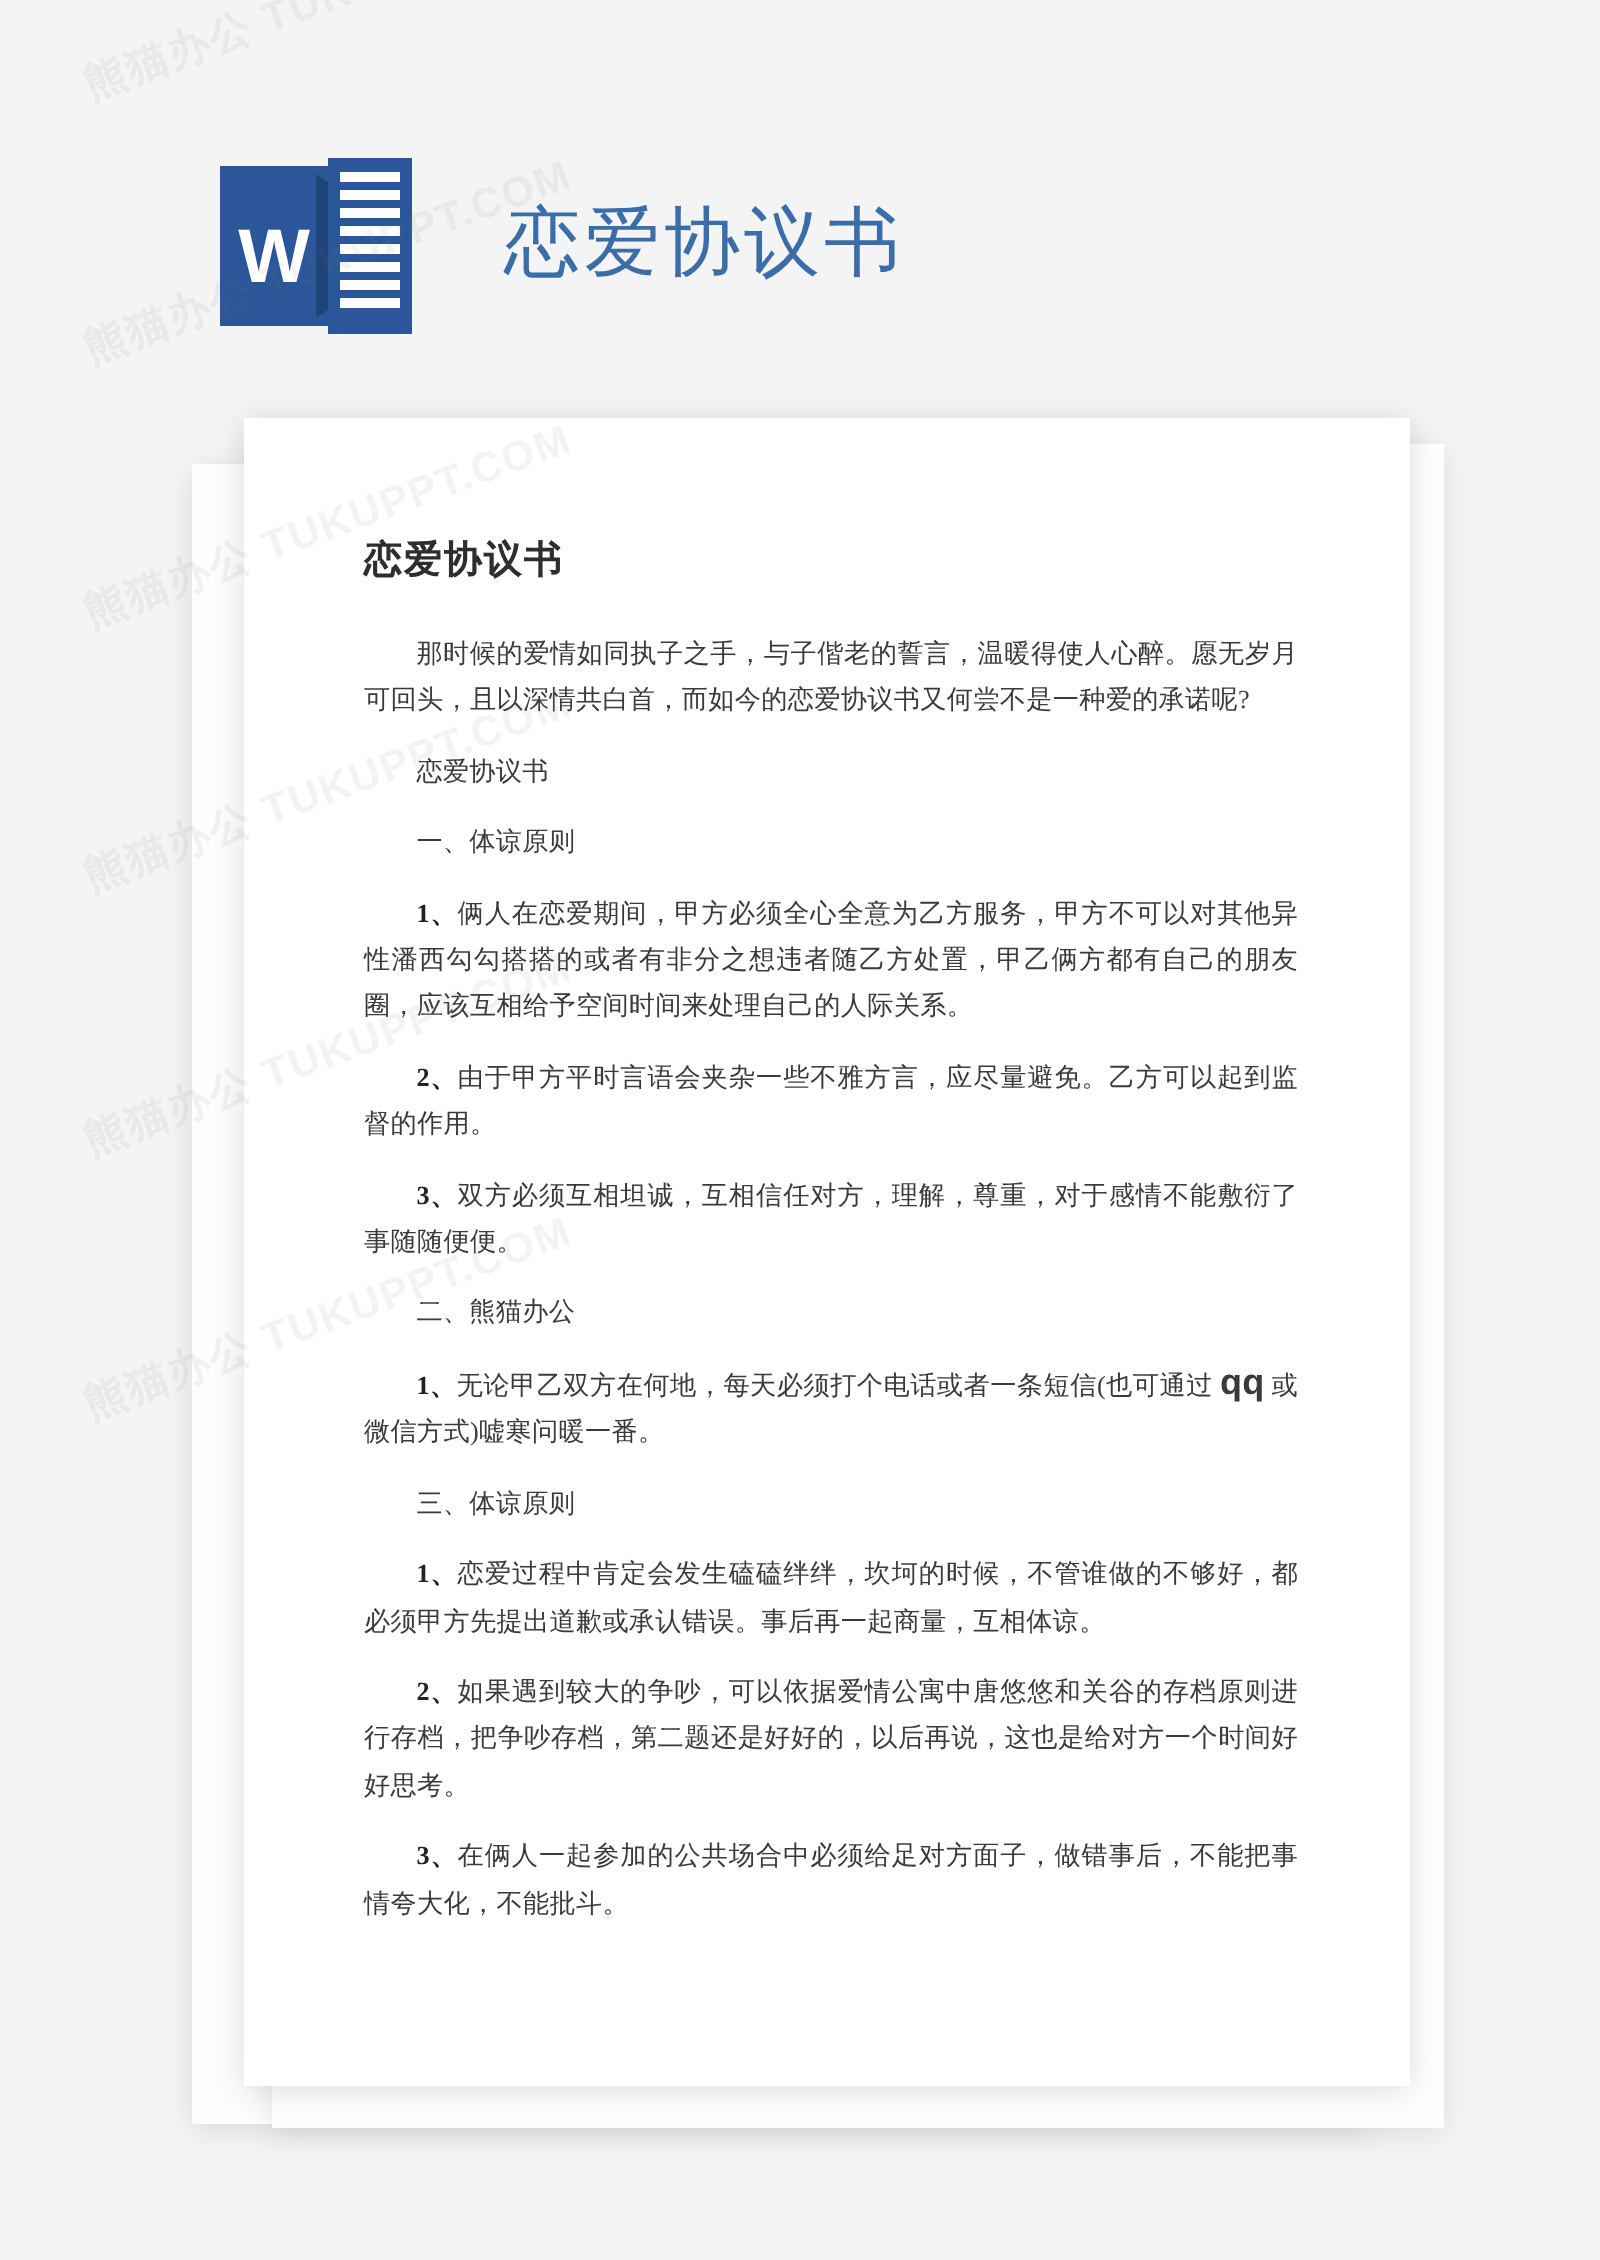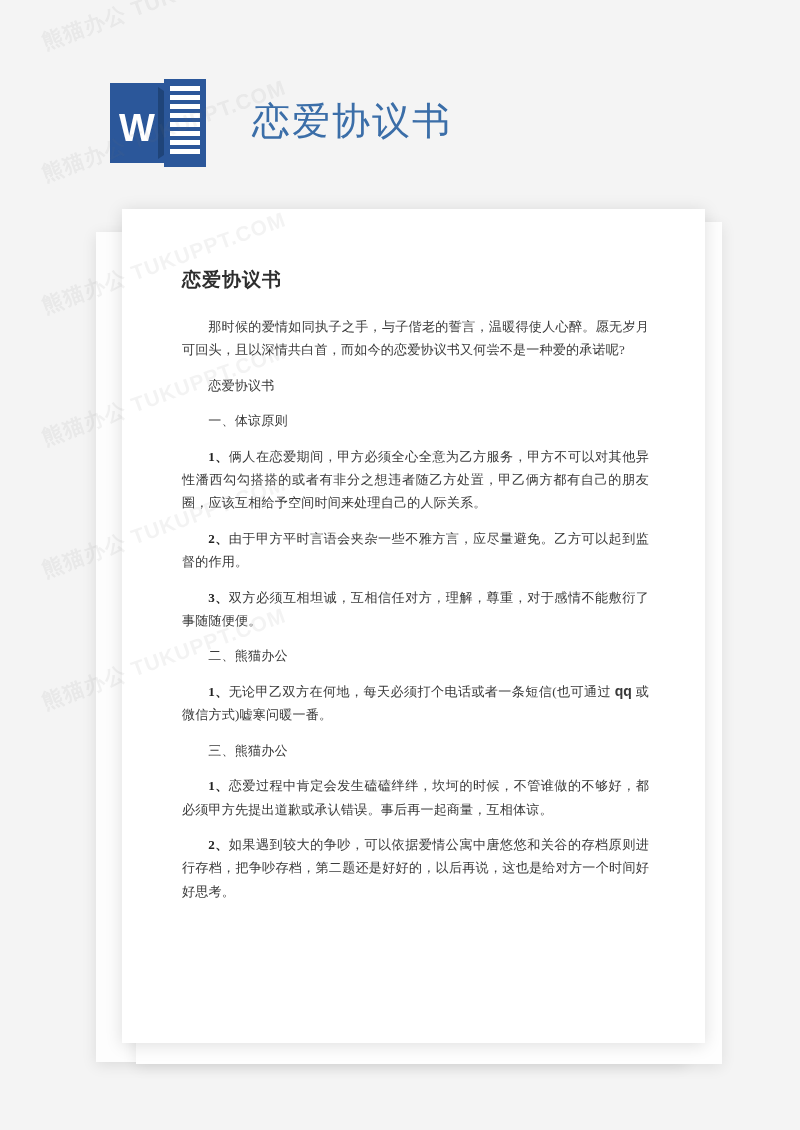--- a/index.html
+++ b/index.html
@@ -139,21 +139,21 @@
   }
 
   .para b, .para .num {
     font-weight: 700;
     color: #222;
   }
 
   .para .lat {
     font-family: "Liberation Sans", "DejaVu Sans", sans-serif;
     font-weight: 700;
-    font-size: 14px;
+    font-size: 18px;
   }
 </style>
 </head>
 <body>
 
 <div class="watermark-layer" id="watermark-layer">
     <div class="wm-row"></div>
     <div class="wm-row"><span>熊猫办公 TUKUPPT.COM</span></div>
     <div class="wm-row"><span>熊猫办公 TUKUPPT.COM</span><span>熊猫办公 TUKUPPT.COM</span></div>
     <div class="wm-row"><span>熊猫办公 TUKUPPT.COM</span><span>熊猫办公 TUKUPPT.COM</span></div>
@@ -196,19 +196,20 @@
     <div class="doc-h1">恋爱协议书</div>
     <div id="body-paragraphs">
         <div class="para">那时候的爱情如同执子之手，与子偕老的誓言，温暖得使人心醉。愿无岁月可回头，且以深情共白首，而如今的恋爱协议书又何尝不是一种爱的承诺呢?</div>
         <div class="para">恋爱协议书</div>
         <div class="para">一、体谅原则</div>
         <div class="para"><b class="num">1、</b>俩人在恋爱期间，甲方必须全心全意为乙方服务，甲方不可以对其他异性潘西勾勾搭搭的或者有非分之想违者随乙方处置，甲乙俩方都有自己的朋友圈，应该互相给予空间时间来处理自己的人际关系。</div>
         <div class="para"><b class="num">2、</b>由于甲方平时言语会夹杂一些不雅方言，应尽量避免。乙方可以起到监督的作用。</div>
         <div class="para"><b class="num">3、</b>双方必须互相坦诚，互相信任对方，理解，尊重，对于感情不能敷衍了事随随便便。</div>
         <div class="para">二、熊猫办公</div>
         <div class="para"><b class="num">1、</b>无论甲乙双方在何地，每天必须打个电话或者一条短信(也可通过 <span class="lat">qq</span> 或微信方式)嘘寒问暖一番。</div>
-        <div class="para">三、熊猫办公</div>
+        <div class="para">三、体谅原则</div>
         <div class="para"><b class="num">1、</b>恋爱过程中肯定会发生磕磕绊绊，坎坷的时候，不管谁做的不够好，都必须甲方先提出道歉或承认错误。事后再一起商量，互相体谅。</div>
         <div class="para"><b class="num">2、</b>如果遇到较大的争吵，可以依据爱情公寓中唐悠悠和关谷的存档原则进行存档，把争吵存档，第二题还是好好的，以后再说，这也是给对方一个时间好好思考。</div>
+        <div class="para"><b class="num">3、</b>在俩人一起参加的公共场合中必须给足对方面子，做错事后，不能把事情夸大化，不能批斗。</div>
       </div>
 
   </div>
 </div>
 
 </body></html>

